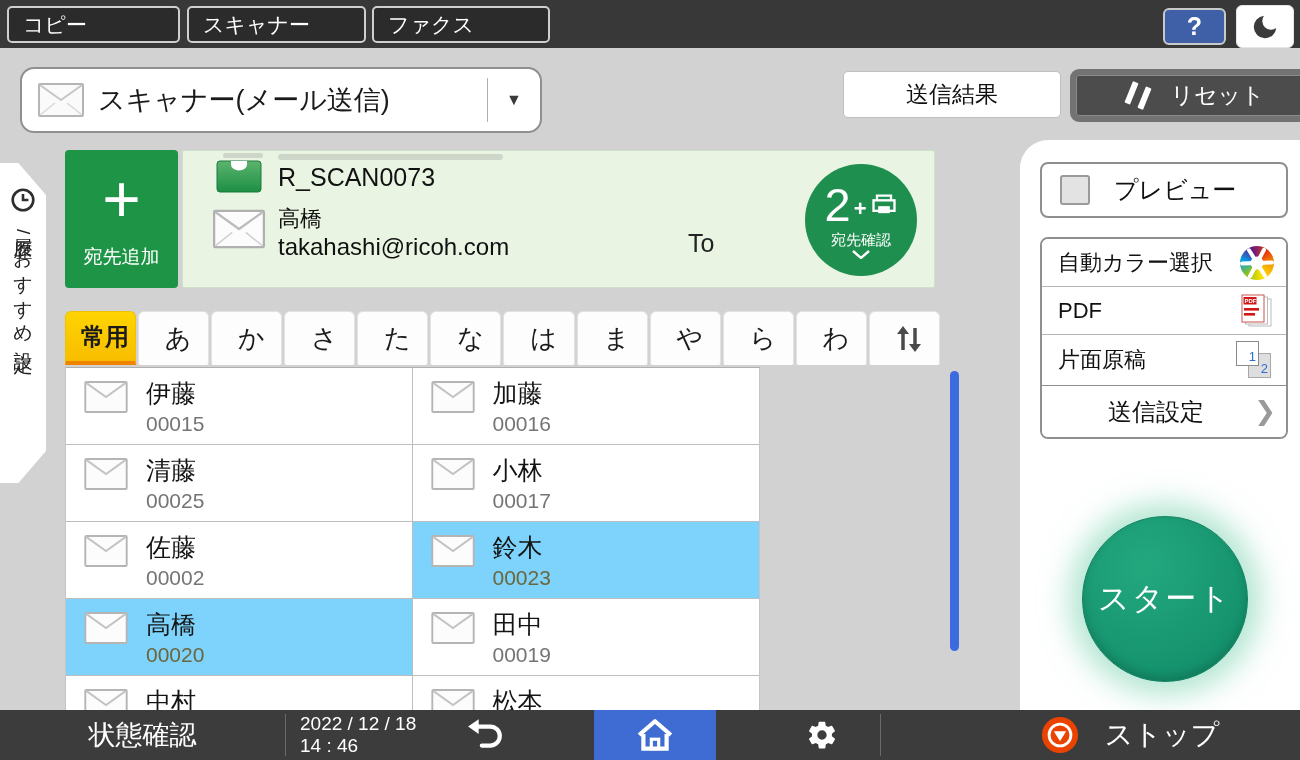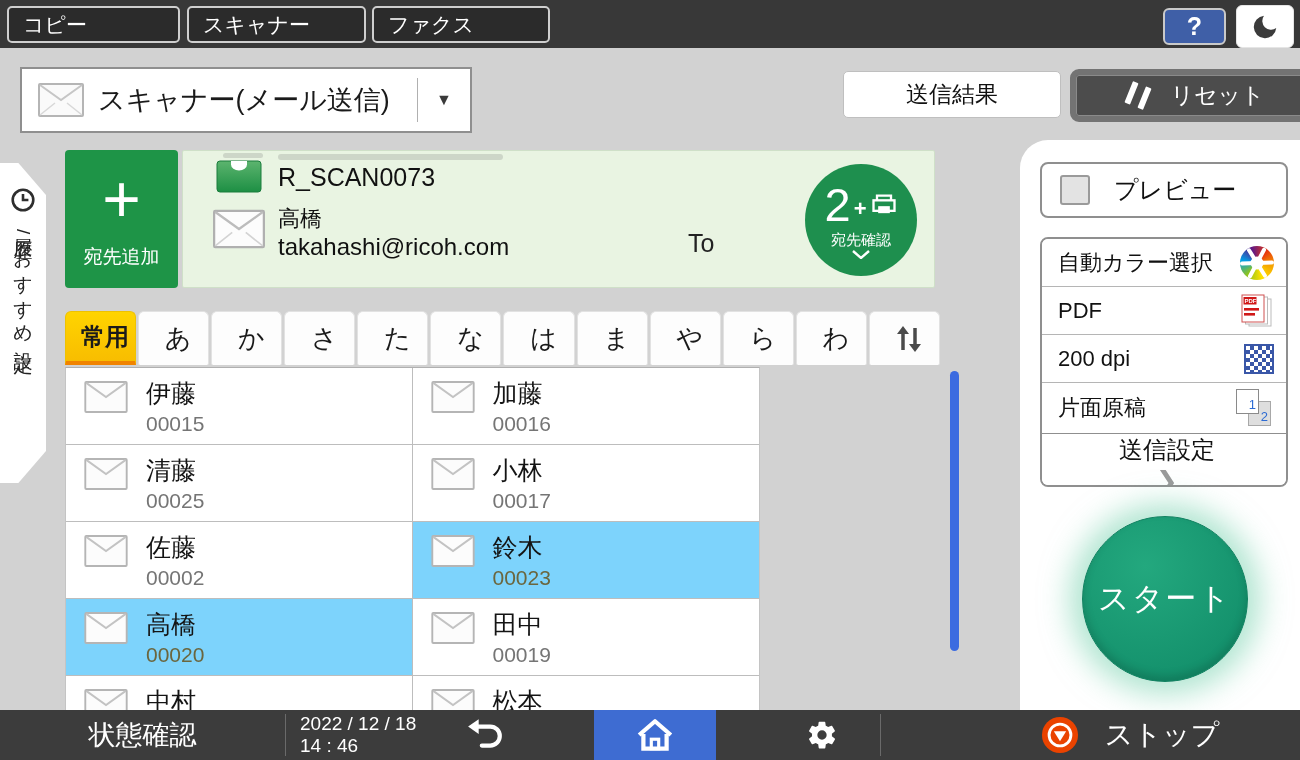--- a/index.html
+++ b/index.html
@@ -16,22 +16,22 @@
   .app-tab.t1 { left:187px; width:179px; }
   .app-tab.t2 { left:372px; width:178px; }
   .help-btn { position:absolute; left:1163px; top:8px; width:63px; height:37px; background:#3f5fa7;
               border:2px solid #c9c9c9; border-radius:6px; color:#fff; font-size:25px; font-weight:bold;
               font-family:inherit; cursor:pointer; }
   .energy-btn { position:absolute; left:1236px; top:5px; width:58px; height:43px; background:#fff;
                 border:1px solid #e5e5e5; border-radius:6px; cursor:pointer;
                 display:flex; align-items:center; justify-content:center; }
 
   
-  .func-select { position:absolute; left:20px; top:67px; width:452px; height:66px; background:#fff;
-                 border:2px solid #8f8f8f; border-radius:0; display:flex; align-items:center;
+  .func-select { position:absolute; left:20px; top:67px; width:522px; height:66px; background:#fff;
+                 border:2px solid #8f8f8f; border-radius:14px; display:flex; align-items:center;
                  padding-left:16px; cursor:pointer; }
   .func-select .label { font-size:27px; color:#1a1a1a; margin-left:14px; flex:1; }
   .func-select .vline { width:1px; height:44px; background:#b0b0b0; }
   .func-select .caret { width:52px; text-align:center; font-size:16px; color:#3a3a3a; }
 
   .send-results { position:absolute; left:843px; top:71px; width:218px; height:47px; background:#fff;
                   border:1px solid #bfbfbf; border-radius:5px; font-size:23px; color:#111;
                   font-family:inherit; cursor:pointer; }
   .reset-btn { position:absolute; left:1070px; top:69px; width:253px; height:53px; background:#4c4c4c;
                border:6px solid #737373; border-radius:9px; color:#fff; font-size:23px;
@@ -102,21 +102,21 @@
                  border:2px solid #8f8f8f; border-radius:8px; display:flex; align-items:center;
                  padding-left:18px; gap:24px; font-family:inherit; cursor:pointer; }
   .preview-btn .checkbox { width:30px; height:30px; background:#e3e3e3; border:2px solid #9a9a9a; border-radius:3px; }
   .preview-btn .plabel { font-size:24px; color:#111; }
   .settings-group { position:absolute; left:20px; top:97px; width:248px; border:2px solid #8f8f8f;
                     border-radius:8px; background:#fff; overflow:hidden; }
   .setting-row { width:100%; height:48px; background:#fff; border:none; border-bottom:1px solid #b5b5b5;
                  display:flex; align-items:center; padding:0 12px 0 16px; font-family:inherit; cursor:pointer; }
   .setting-row .slabel { font-size:22px; color:#111; flex:1; text-align:left; }
   .send-settings { width:100%; height:52px; background:#fff; border:none; border-top:1px solid #8f8f8f;
-                   display:flex; align-items:center; font-family:inherit; cursor:pointer; padding:0 10px 0 16px;flex-direction:column; }
+                   display:flex; align-items:center; font-family:inherit; cursor:pointer; padding:0 10px 0 16px; }
   .send-settings .slabel { flex:1; text-align:center; font-size:24px; color:#111; }
   .send-settings .chev { font-size:26px; color:#9a9a9a; }
 
   .start-btn { position:absolute; left:62px; top:376px; width:166px; height:166px; border-radius:50%;
                background:radial-gradient(circle at 38% 30%, #23a87e, #14916c 75%);
                border:1px solid #0f8260; color:#fff; font-size:31px; letter-spacing:2px; font-family:inherit;
                cursor:pointer; box-shadow:0 0 30px 12px rgba(120,210,175,.6), inset 0 -5px 8px rgba(0,0,0,.15); }
 
   
   .swirl { position:relative; width:34px; height:34px; border-radius:50%;
@@ -407,24 +407,20 @@
               <rect x="11" y="6" width="22" height="27" fill="#fff" stroke="#bbb"></rect>
               <rect x="7.5" y="4" width="22" height="27" fill="#fff" stroke="#bbb"></rect>
               <rect x="4" y="2" width="22" height="27" fill="#fff" stroke="#d05050"></rect>
               <rect x="5.5" y="4" width="13" height="7.5" fill="#d01818"></rect>
               <text x="6.5" y="10" font-size="6" fill="#fff" font-family="Liberation Sans,sans-serif" font-weight="bold">PDF</text>
               <rect x="6" y="15" width="15" height="2.6" fill="#d01818"></rect>
               <rect x="6" y="20" width="11" height="2.6" fill="#d01818"></rect>
             </svg>
         </span>
       </button>
-      <button class="setting-row">
-        <span class="slabel">200 dpi</span>
-        <span class="res-icon"></span>
-      </button>
       <button class="setting-row" style="border-bottom:none; height:50px;">
         <span class="slabel">片面原稿</span>
         <span class="simplex-icon">
           <span class="pg pg2">2</span>
             <span class="pg pg1">1</span>
         </span>
       </button>
       <button class="send-settings">
         <span class="slabel">送信設定</span>
         <span class="chev">❯</span>

